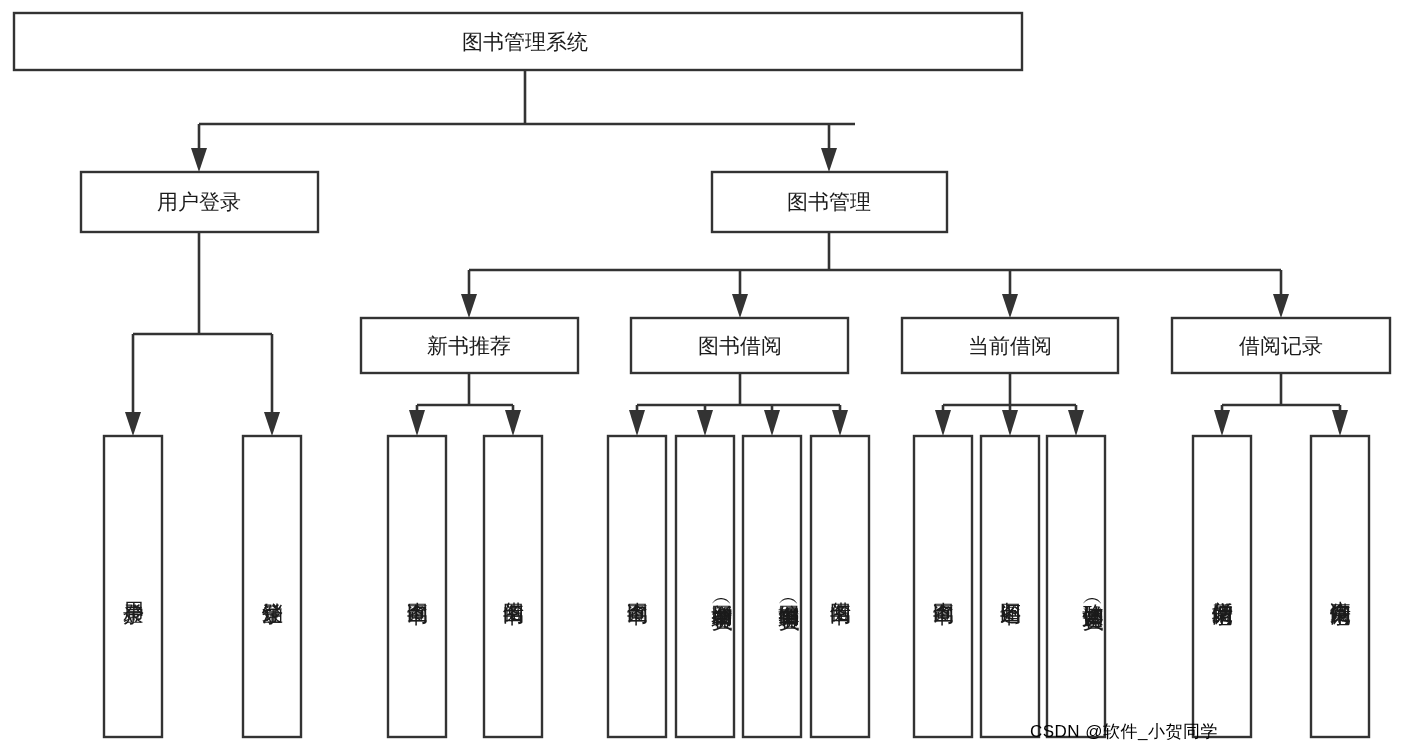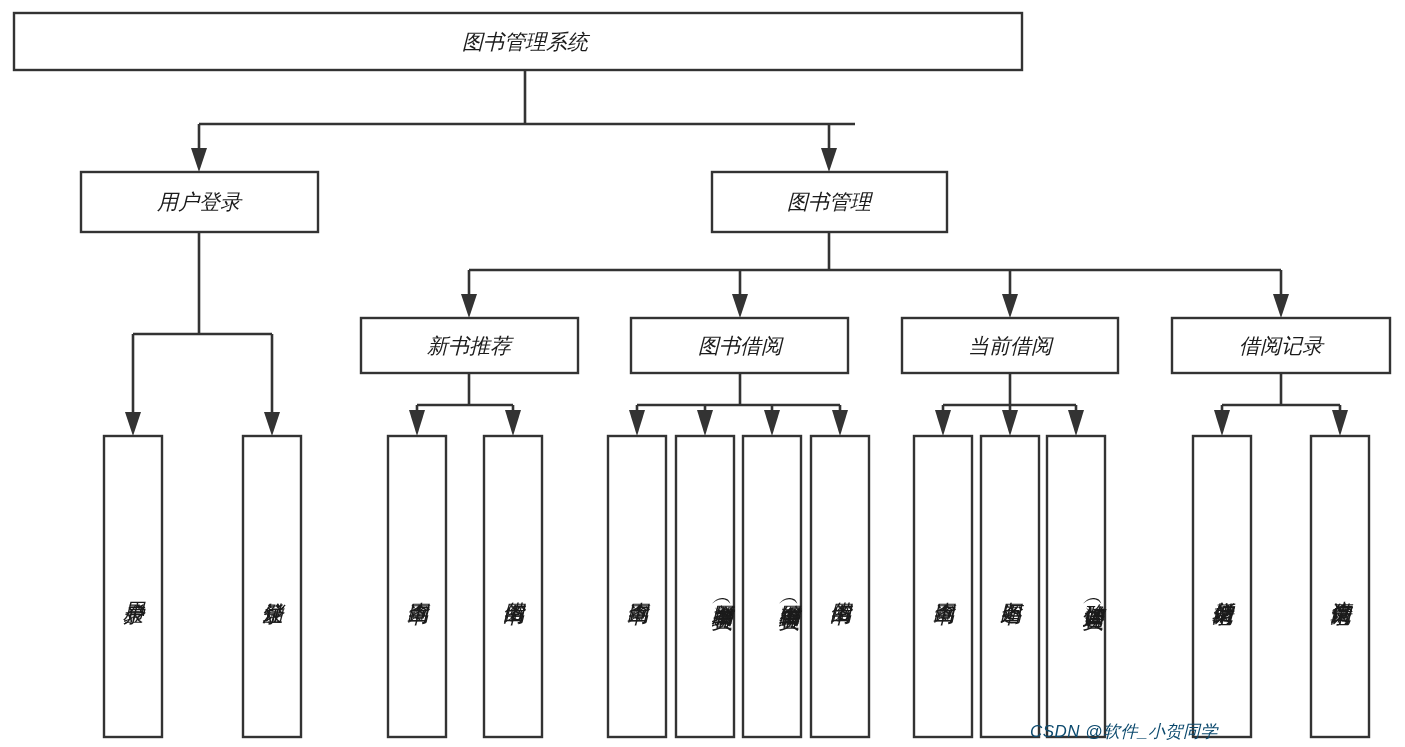--- a/index.html
+++ b/index.html
@@ -11,21 +11,20 @@
     width: 1405px;
     height: 747px;
     font-family: "Liberation Sans", "DejaVu Sans", sans-serif;
     overflow: hidden;
     position: relative;
   }
   #diagram-root {
     position: relative;
     width: 1226px;
     height: 747px;
-    font-style: italic;
   }
   svg.flow {
     position: absolute;
     top: 0;
     left: 0;
     width: 1405px;
     height: 747px;
     display: block;
   }
   .node-rect {
@@ -64,21 +63,21 @@
     color: #1b1b1b;
     pointer-events: none;
     white-space: nowrap;
   }
   .watermark {
     position: absolute;
     right: 8px;
     bottom: 4px;
     font-family: "Liberation Sans", "DejaVu Sans", sans-serif;
     font-size: 17px;
-    color: #0c4a6e;
+    color: #000000;
     letter-spacing: 0.5px;
     user-select: none;
   }
 </style>
 </head>
 <body>
 
 <div id="diagram-root">
 
   <svg class="flow" viewBox="0 0 1405 747">

